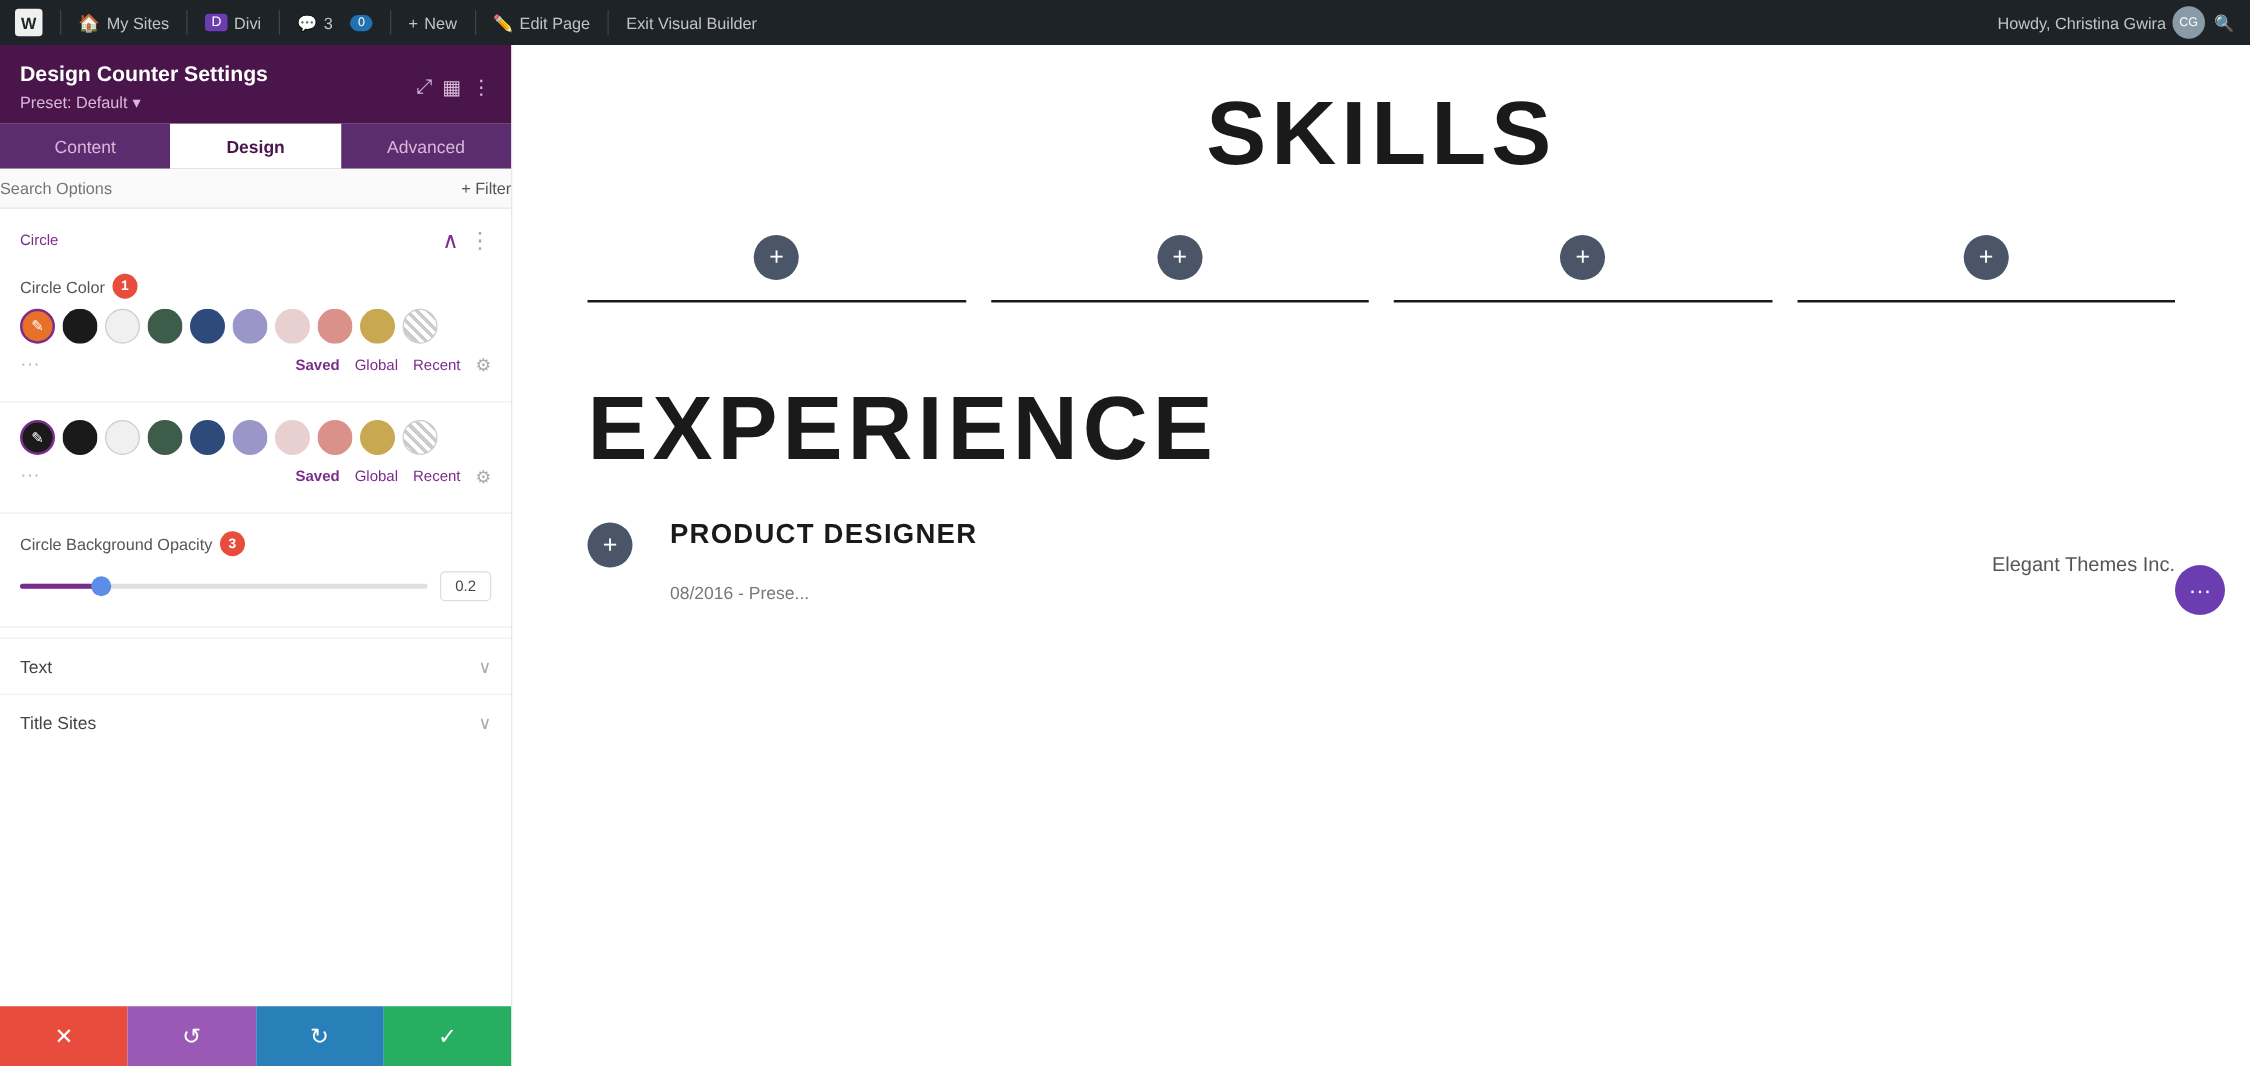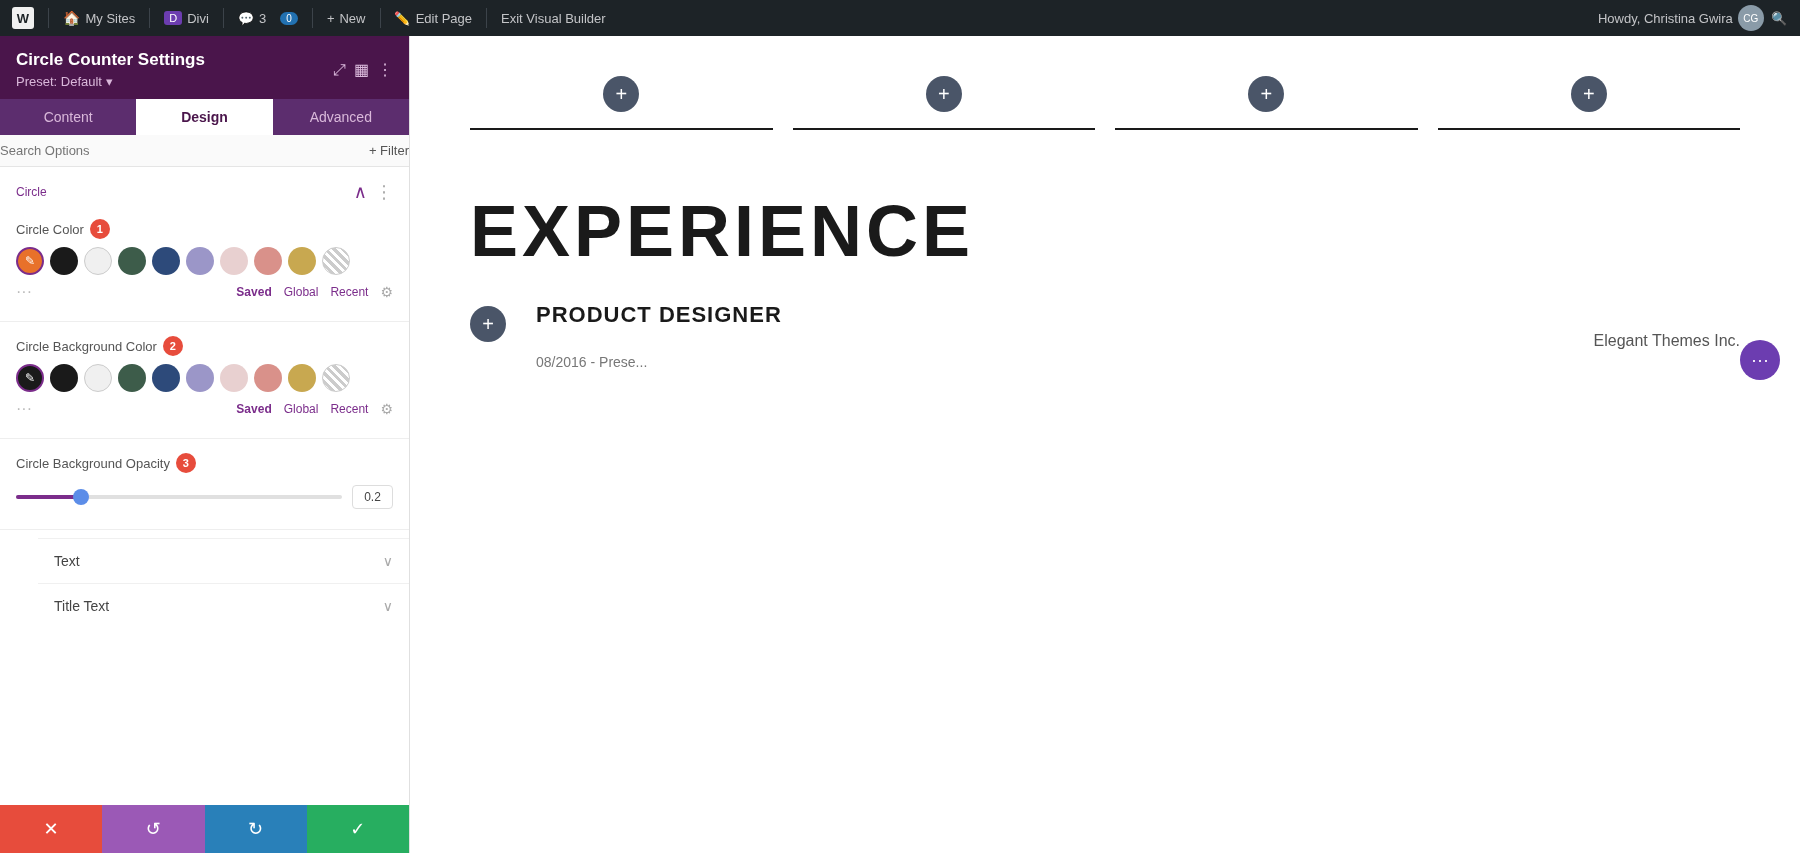--- a/index.html
+++ b/index.html
@@ -236,21 +236,20 @@
     }
 
     
     .collapsed-section {
       display: flex;
       align-items: center;
       justify-content: space-between;
       padding: 14px 16px;
       border-top: 1px solid #f0f0f0;
       cursor: pointer;
-      margin-left: 38px;
     }
     .collapsed-section-title {
       font-size: 14px;
       color: #444;
     }
     .collapsed-chevron { color: #aaa; font-size: 14px; }
 
     
     .sidebar-footer {
       display: flex;
@@ -471,21 +470,21 @@
     </div>
   </div>
 </div>
 
 <div class="main-layout">
 
   <div class="sidebar">
 
     <div class="sidebar-header">
       <div>
-        <div class="sidebar-title">Circle Counter Settings</div>
+        <div class="sidebar-title">Design Counter Settings</div>
         <div class="sidebar-preset">
           <span>Preset: Default</span>
           <span>▾</span>
         </div>
       </div>
       <div class="sidebar-header-icons">
         <span class="sidebar-header-icon">⤢</span>
         <span class="sidebar-header-icon">▦</span>
         <span class="sidebar-header-icon">⋮</span>
       </div>
@@ -536,24 +535,20 @@
           <span class="color-meta-link active">Saved</span>
           <span class="color-meta-link">Global</span>
           <span class="color-meta-link">Recent</span>
           <span class="color-meta-gear">⚙</span>
         </div>
       </div>
 
       <hr class="field-divider">
 
       <div class="field-row">
-        <div class="field-label">
-          <span>Circle Background Color</span>
-          <span class="badge-num">2</span>
-        </div>
         <div class="color-swatches">
           <div class="color-swatch c-black active">
             <span class="color-swatch-icon">✎</span>
           </div>
           <div class="color-swatch c-black"></div>
           <div class="color-swatch c-white"></div>
           <div class="color-swatch c-darkgreen"></div>
           <div class="color-swatch c-navy"></div>
           <div class="color-swatch c-lavender"></div>
           <div class="color-swatch c-lightpink"></div>
@@ -587,21 +582,21 @@
       </div>
 
       <hr class="field-divider">
 
       <div class="collapsed-section">
         <span class="collapsed-section-title">Text</span>
         <span class="collapsed-chevron">∨</span>
       </div>
 
       <div class="collapsed-section">
-        <span class="collapsed-section-title">Title Text</span>
+        <span class="collapsed-section-title">Title Sites</span>
         <span class="collapsed-chevron">∨</span>
       </div>
 
     </div>
 
     <div class="sidebar-footer">
       <button class="footer-btn cancel">
         <span>✕</span>
       </button>
       <button class="footer-btn undo">
@@ -613,20 +608,21 @@
       <button class="footer-btn save">
         <span>✓</span>
       </button>
     </div>
 
   </div>
 
   <div class="page-content">
     <div class="page-inner">
 
+      <div class="skills-title">SKILLS</div>
 
       <div class="circle-row">
 
 
         <div class="add-placeholder">
           <div class="add-btn-circle">+</div>
           <div class="add-placeholder-line"></div>
         </div>
         <div class="add-placeholder">
           <div class="add-btn-circle">+</div>

